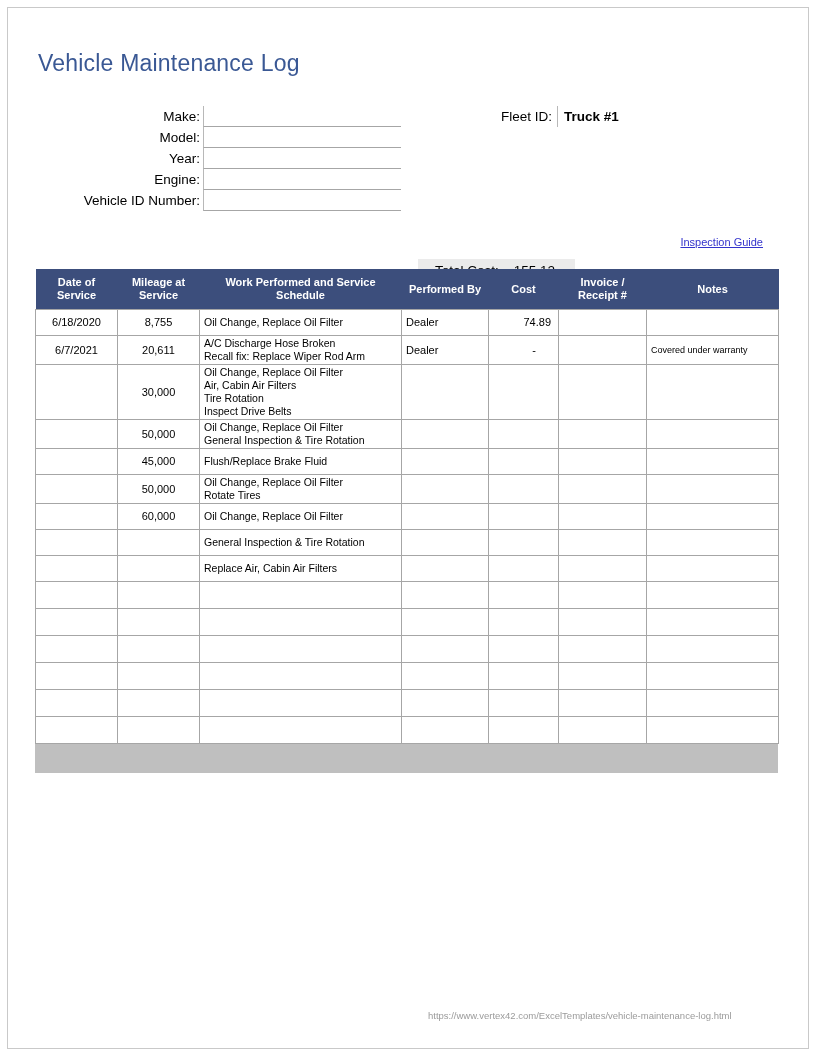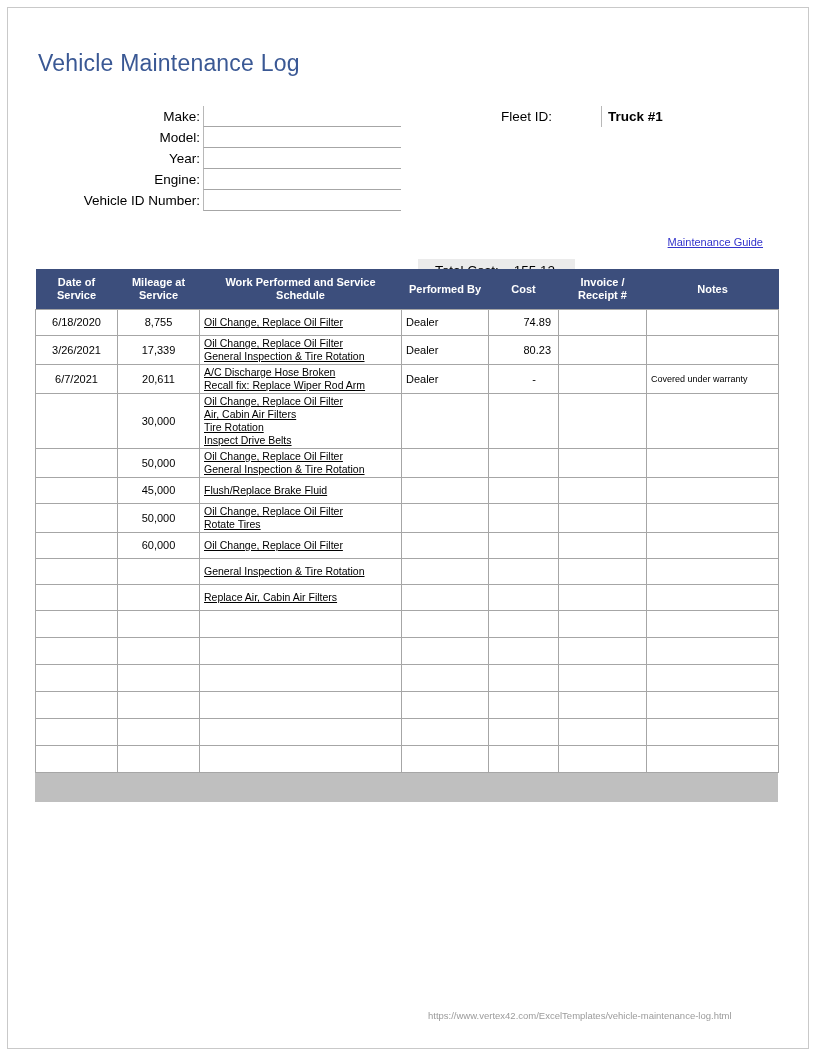--- a/index.html
+++ b/index.html
@@ -24,21 +24,21 @@
   .form-label {
     width:140px; text-align:right; font-size:13.5px; line-height:21px;
     padding-right:3px; white-space:nowrap;
   }
   .form-line {
     width:198px; border-left:1px solid #b8b8b8;
     border-bottom:1px solid #a6a6a6; font-size:13.5px; line-height:21px;
     padding-left:4px; box-sizing:border-box;
   }
   
-  #fleet { position:absolute; left:440px; top:106px; display:flex; height:21px;gap:44px; }
+  #fleet { position:absolute; left:440px; top:106px; display:flex; height:21px; }
   .fleet-label { width:112px; text-align:right; font-size:13.5px; line-height:21px; padding-right:5px; }
   .fleet-value { border-left:1px solid #b8b8b8; padding-left:6px; font-weight:bold; font-size:13.5px; line-height:21px; }
   
   #total {
     position:absolute; left:418px; top:211px; width:157px; height:22px;
     background:var(--total-bg,#ebebeb); display:flex; align-items:center; font-size:13.5px;margin-top:48px;
   }
   #total .lab { margin-left:17px; }
   #total .val { margin-left:auto; margin-right:20px; }
   
@@ -56,21 +56,21 @@
   tbody td {
     border:1px solid var(--grid-color,#a6a6a6); font-size:11px;
     vertical-align:middle; padding:1px 4px; line-height:13px;
     overflow:hidden;
   }
   tbody tr { height:26px; }
   tbody tr.empty-row { height:27px; }
   td.c { text-align:center; }
   td.num { text-align:right; padding-right:7px; }
   td.num.dash { padding-right:22px; }
-  td.work { font-size:10.5px;text-decoration:underline; }
+  td.work { font-size:10.5px; }
   td.notes { font-size:9px; }
   #gray-bar { width:743px; height:29px; background:var(--bar-color,#bfbfbf); }
   
   #footer-url { position:absolute; left:428px; top:1010px; font-size:9.5px; color:#9b9b9b; }
 </style>
 </head>
 <body>
 
 <div class="sheet-border"></div>
 
@@ -102,21 +102,21 @@
 <div id="fleet">
   <div class="fleet-label">Fleet ID:</div>
   <div class="fleet-value">Truck #1</div>
 </div>
 
 <div id="total">
   <span class="lab">Total Cost:</span>
   <span class="val">155.12</span>
 </div>
 
-<a id="guide-link">Maintenance Guide</a>
+<a id="guide-link">Inspection Guide</a>
 
 <div id="log-table-wrap">
   <table>
     <colgroup>
       <col style="width:82px">
         <col style="width:82px">
         <col style="width:202px">
       <col style="width:87px">
         <col style="width:70px">
         <col style="width:88px">
@@ -139,32 +139,20 @@
           <td class="c">8,755</td>
           <td class="work">
             <div>Oil Change, Replace Oil Filter</div>
           </td>
           <td>Dealer</td>
           <td class="num">74.89</td>
           <td class="c"></td>
           <td class="notes"></td>
         </tr>
         <tr>
-          <td class="c">3/26/2021</td>
-          <td class="c">17,339</td>
-          <td class="work">
-            <div>Oil Change, Replace Oil Filter</div>
-            <div>General Inspection &amp; Tire Rotation</div>
-          </td>
-          <td>Dealer</td>
-          <td class="num">80.23</td>
-          <td class="c"></td>
-          <td class="notes"></td>
-        </tr>
-        <tr>
           <td class="c">6/7/2021</td>
           <td class="c">20,611</td>
           <td class="work">
             <div>A/C Discharge Hose Broken</div>
             <div>Recall fix: Replace Wiper Rod Arm</div>
           </td>
           <td>Dealer</td>
           <td class="num dash">-</td>
           <td class="c"></td>
           <td class="notes">Covered under warranty</td>

